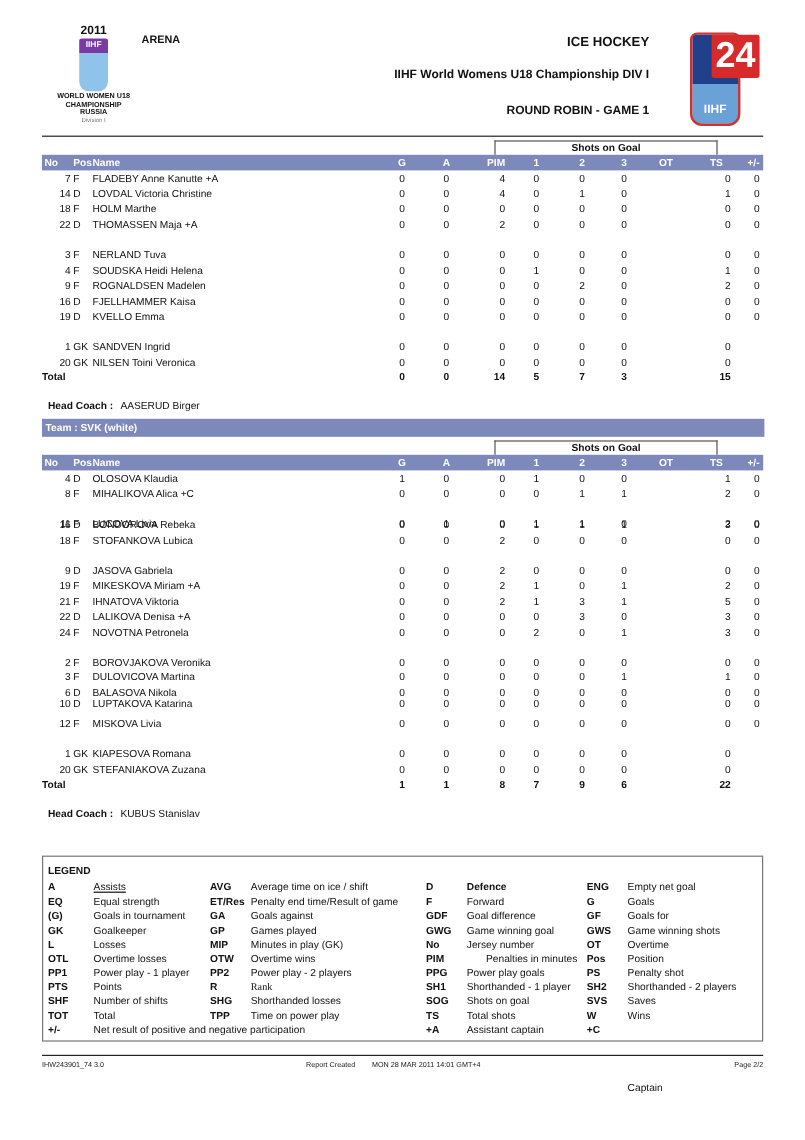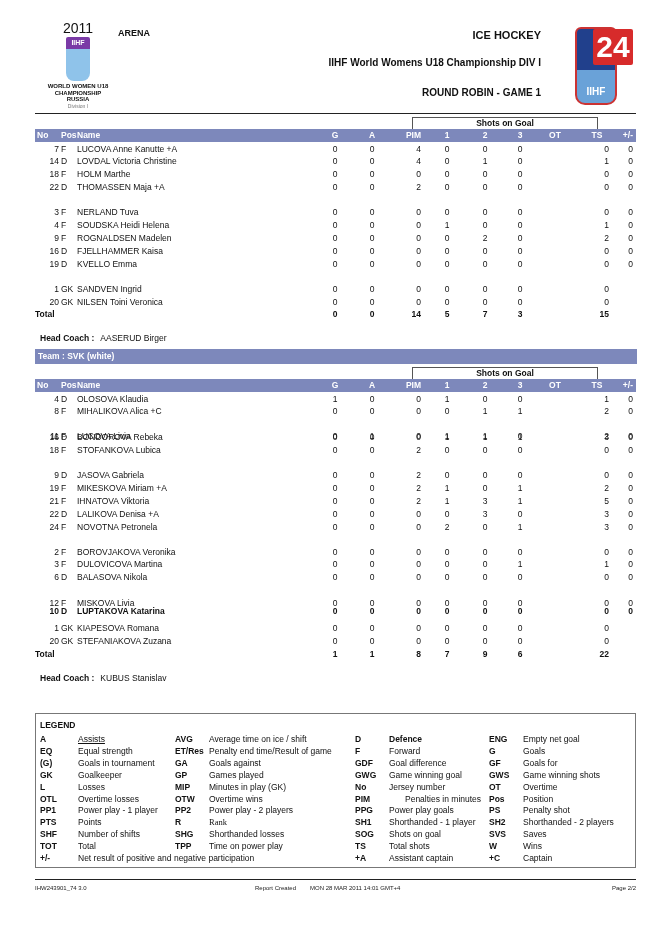--- a/index.html
+++ b/index.html
@@ -2,21 +2,21 @@
 <html><head>
 <meta charset="utf-8">
 <style>
   html, body { margin: 0; padding: 0; background: #ffffff; }
   body { width: 671px; height: 950px; position: relative; overflow: hidden;
          font-family: "Liberation Sans", sans-serif; color: #111; }
   .abs { position: absolute; }
 
   
   .logo-left { left: 36px; top: 20px; width: 84px; text-align: center; }
-  .logo-year { font-size: 14px; font-weight: normal; }
+  .logo-year { font-size: 10px; font-weight: bold; }
   .logo-badge { width: 24px; height: 44px; margin: 1px auto 0; border-radius: 2px 2px 8px 8px;
                 background: linear-gradient(#7a3aa6 0 28%, #8fc3ea 28% 100%); position: relative; }
   .logo-badge span { position: absolute; top: 2px; left: 0; right: 0; color: #fff; font-size: 7px; font-weight: bold; }
   .logo-caption { font-size: 6px; font-weight: bold; line-height: 6.5px; margin-top: 2px; }
   .logo-division { font-size: 5px; color: #777; }
 
   .arena { left: 118px; top: 28px; font-size: 9px; font-weight: bold; }
   .sport { right: 130px; top: 29px; font-size: 11px; font-weight: bold; }
   .competition { right: 130px; top: 57px; font-size: 10px; font-weight: bold; }
   .round { right: 130px; top: 87px; font-size: 10px; font-weight: bold; }
@@ -105,21 +105,21 @@
       <span class="c c-p1">1</span>
       <span class="c c-p2">2</span>
       <span class="c c-p3">3</span>
       <span class="c c-ot">OT</span>
       <span class="c c-ts">TS</span>
       <span class="c c-pm">+/-</span>
     </div>
     <div class="row" style="top: 142.5px;">
       <span class="c c-no">7</span>
       <span class="c c-pos">F</span>
-      <span class="c c-name">LUCOVA Anne Kanutte  +A</span>
+      <span class="c c-name">FLADEBY Anne Kanutte  +A</span>
       <span class="c c-g">0</span>
       <span class="c c-a">0</span>
       <span class="c c-pim">4</span>
       <span class="c c-p1">0</span>
       <span class="c c-p2">0</span>
       <span class="c c-p3">0</span>
       <span class="c c-ot"></span>
       <span class="c c-ts">0</span>
       <span class="c c-pm">0</span>
     </div>
@@ -466,21 +466,21 @@
       <span class="c c-g">0</span>
       <span class="c c-a">0</span>
       <span class="c c-pim">0</span>
       <span class="c c-p1">0</span>
       <span class="c c-p2">0</span>
       <span class="c c-p3">0</span>
       <span class="c c-ot"></span>
       <span class="c c-ts">0</span>
       <span class="c c-pm">0</span>
     </div>
-    <div class="row" style="top: 605px; font-weight: bold;">
+    <div class="row" style="top: 580px;">
       <span class="c c-no">10</span>
       <span class="c c-pos">D</span>
       <span class="c c-name">LUPTAKOVA Katarina</span>
       <span class="c c-g">0</span>
       <span class="c c-a">0</span>
       <span class="c c-pim">0</span>
       <span class="c c-p1">0</span>
       <span class="c c-p2">0</span>
       <span class="c c-p3">0</span>
       <span class="c c-ot"></span>
@@ -709,21 +709,21 @@
       <div class="lg" style="left: 453px; top: 114.2px;">
         <span class="k">SVS</span>
         <span class="v" style="left: 34px;">Saves</span>
       </div>
       <div class="lg" style="left: 453px; top: 126.1px;">
         <span class="k">W</span>
         <span class="v" style="left: 34px;">Wins</span>
       </div>
       <div class="lg" style="left: 453px; top: 138px;">
         <span class="k">+C</span>
-        <span class="v" style="left: 34px;">Captain</span>
+        <span class="v" style="left: 34px; margin-top: 48px;">Captain</span>
       </div>
     </div>
 </div>
 
 <div class="abs rule footer-rule"></div>
 <div class="abs footer" style="left:35px;">IHW243901_74 3.0</div>
 <div class="abs footer" style="left:255px;">Report Created</div>
 <div class="abs footer" style="left:310px;">MON 28 MAR 2011 14:01 GMT+4</div>
 <div class="abs footer" style="right:35px;">Page 2/2</div>
 

